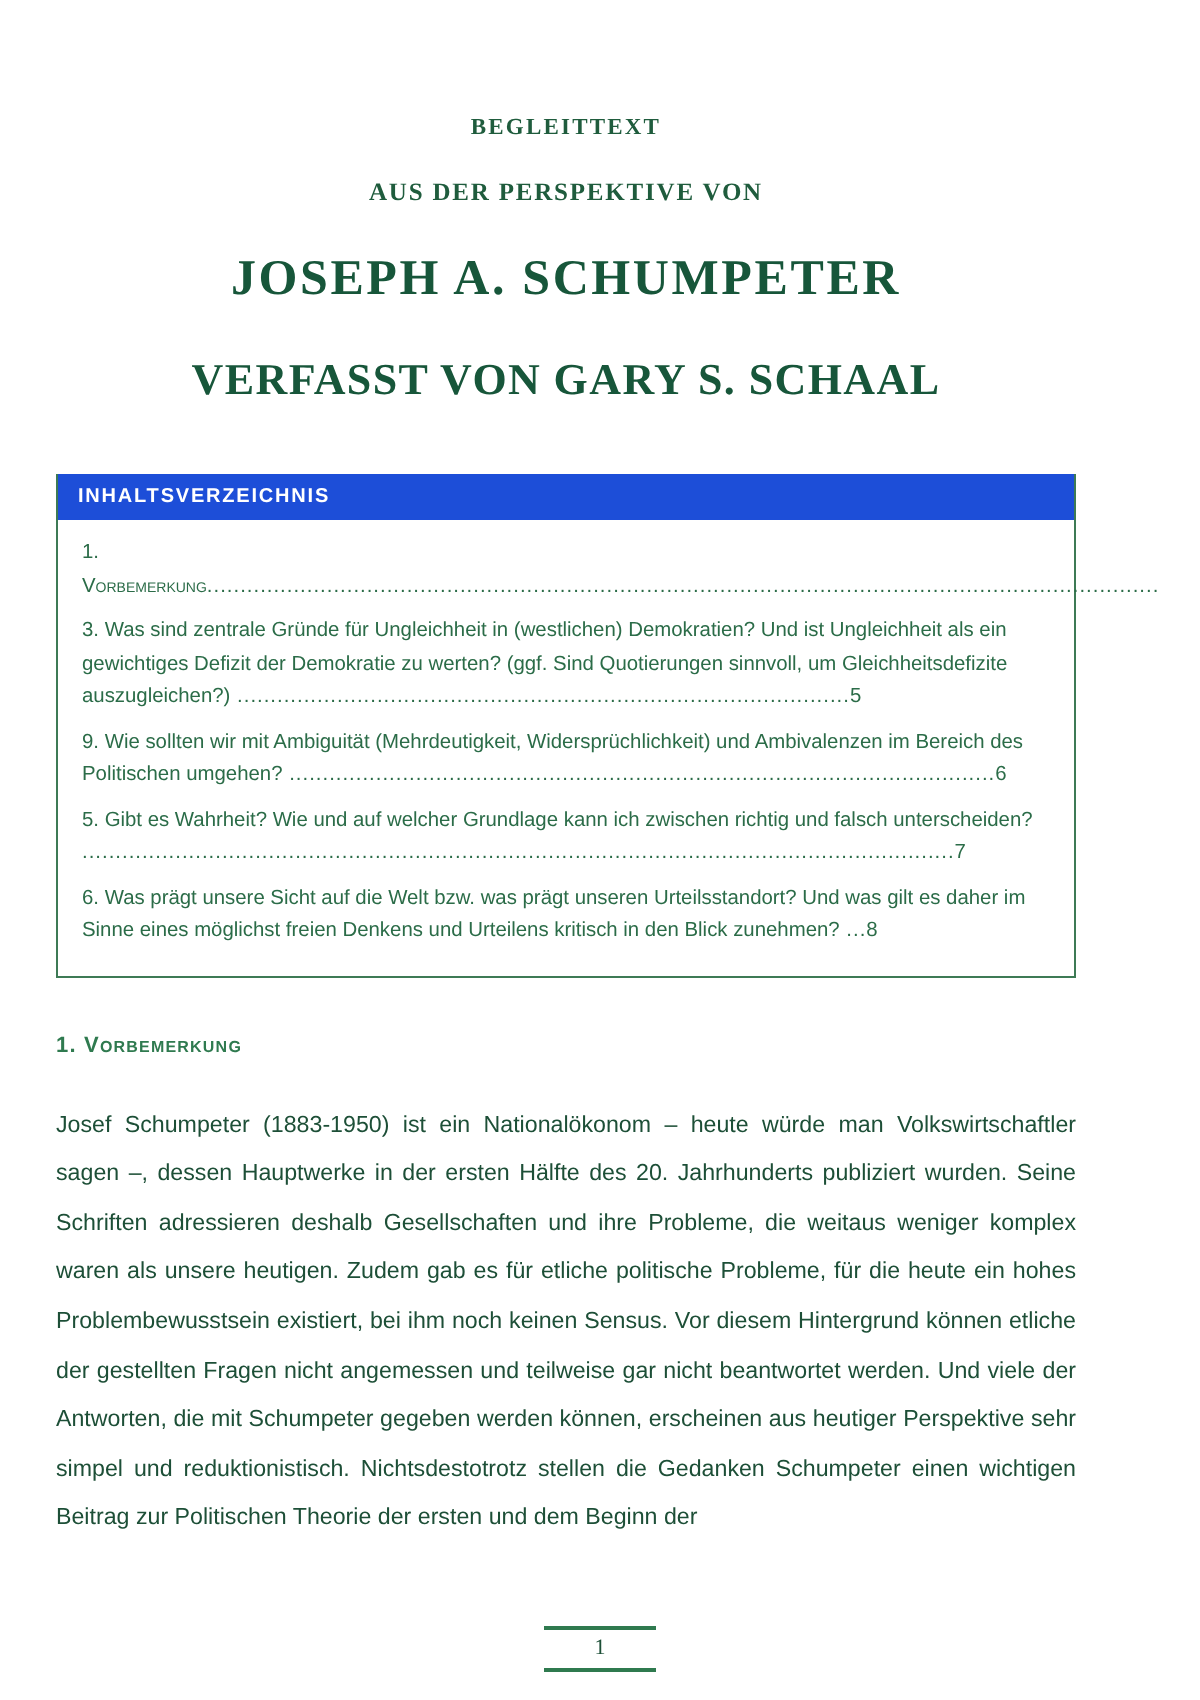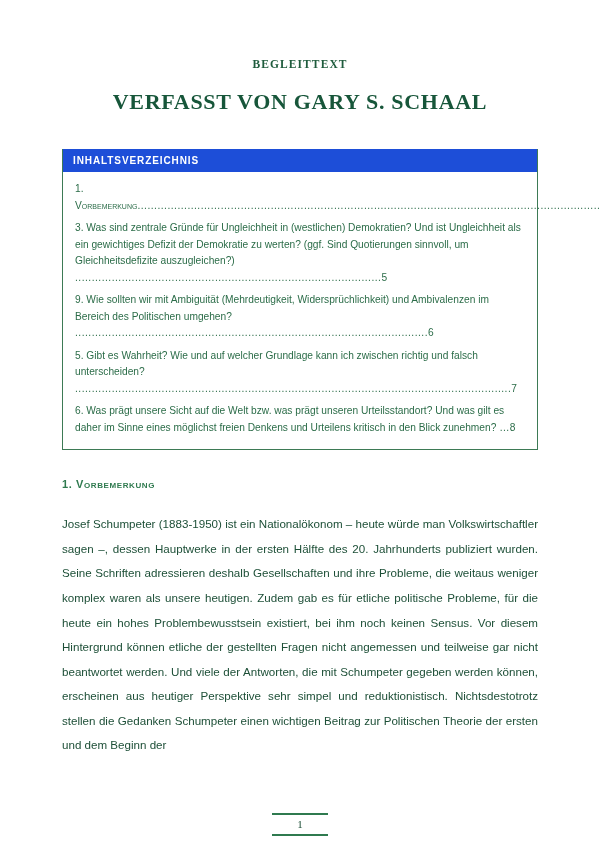--- a/index.html
+++ b/index.html
@@ -12,21 +12,21 @@
     background: #ffffff;
     font-family: "Liberation Sans", sans-serif;
     color: #1a4a32;
     overflow: hidden;
   }
   .page {
     position: relative;
     width: 600px;
     height: 850px;
     box-sizing: border-box;
-    padding: 58px 62px 0 62px;
+    padding: 58px 62px 0 28px;
   }
   
   .title-block {
     text-align: center;
   }
   .t-begleittext {
     font-family: "Liberation Serif", serif;
     font-size: 11.5px;
     font-weight: bold;
     letter-spacing: 1.1px;
@@ -129,20 +129,22 @@
     font-family: "Liberation Serif", serif;
   }
 </style>
 </head>
 <body>
 
 <div class="page">
 
   <div class="title-block">
     <div class="t-begleittext">BEGLEITTEXT</div>
+    <div class="t-perspektive">AUS DER PERSPEKTIVE VON</div>
+    <div class="t-author">JOSEPH A. SCHUMPETER</div>
     <div class="t-verfasst">VERFASST VON GARY S. SCHAAL</div>
   </div>
 
   <div class="toc">
     <div class="toc-header">INHALTSVERZEICHNIS</div>
     <div class="toc-body">
 
       <div class="toc-entry">
         <span class="txt sc">1. Vorbemerkung</span><span class="dots">...............................................................................................................................................</span>
       </div>

